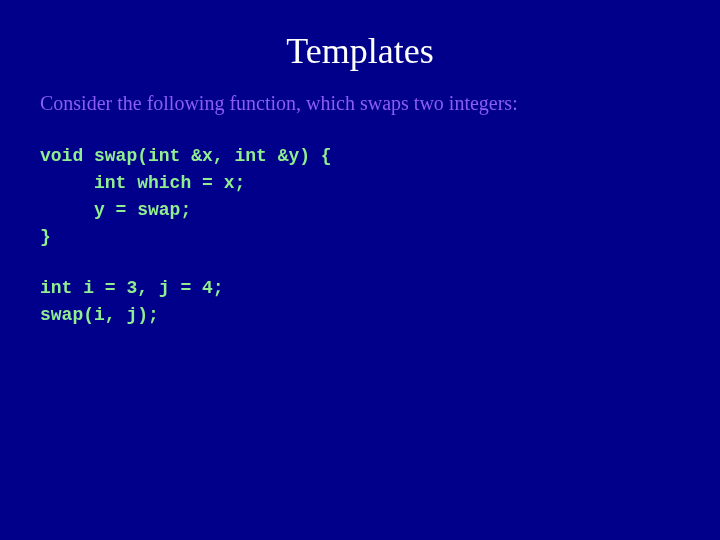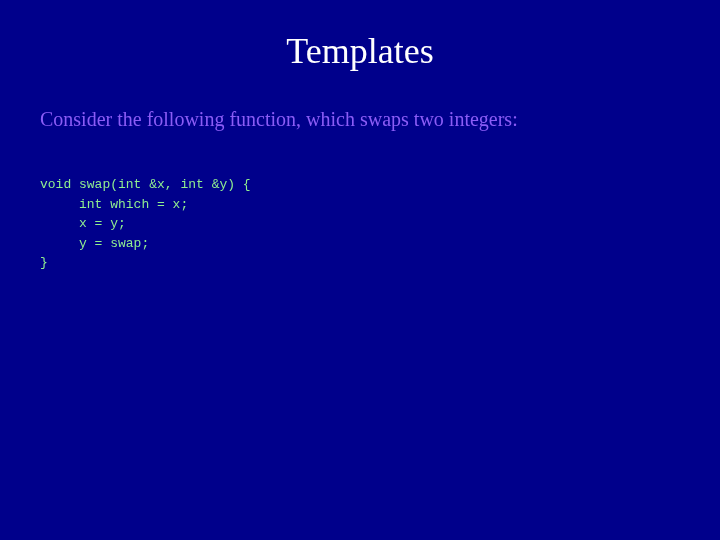--- a/index.html
+++ b/index.html
@@ -16,61 +16,65 @@
       color: #FFFFFF;
       overflow: hidden;
     }
 
     .page-container {
       width: 720px;
       height: 540px;
       padding: 30px 40px;
       display: flex;
       flex-direction: column;
-      gap: 16px;
+      gap: 0;
     }
 
     .title {
       text-align: center;
       font-size: 36px;
       font-weight: normal;
       margin-bottom: 20px;
       color: #FFFFFF;
     }
 
     .intro-text {
       font-size: 20px;
       margin-bottom: 28px;
       color: #8b5cf6;
     }
 
     .code-block {
       font-family: 'Courier New', Courier, monospace;
-      font-size: 13px;
+      font-size: 18px;
       color: #90EE90;
       line-height: 1.5;
       margin-bottom: 24px;
+      font-weight: bold;
     }
 
     .code-line {
       display: block;
       white-space: pre;
     }
   </style>
 </head>
 <body>
 
 <div class="page-container">
 
   <h1 class="title">Templates</h1>
 
   <p class="intro-text">Consider the following function, which swaps two integers:</p>
 
   <div class="code-block">
     <span class="code-line">void swap(int &amp;x, int &amp;y) {</span>
     <span class="code-line">     int which = x;</span>
-    <span class="code-line">     x = y;</span>
     <span class="code-line">     y = swap;</span>
     <span class="code-line">}</span>
   </div>
 
+  <div class="code-block">
+    <span class="code-line">int i = 3, j = 4;</span>
+    <span class="code-line">swap(i, j);</span>
+  </div>
 
 </div>
 
 </body></html>

